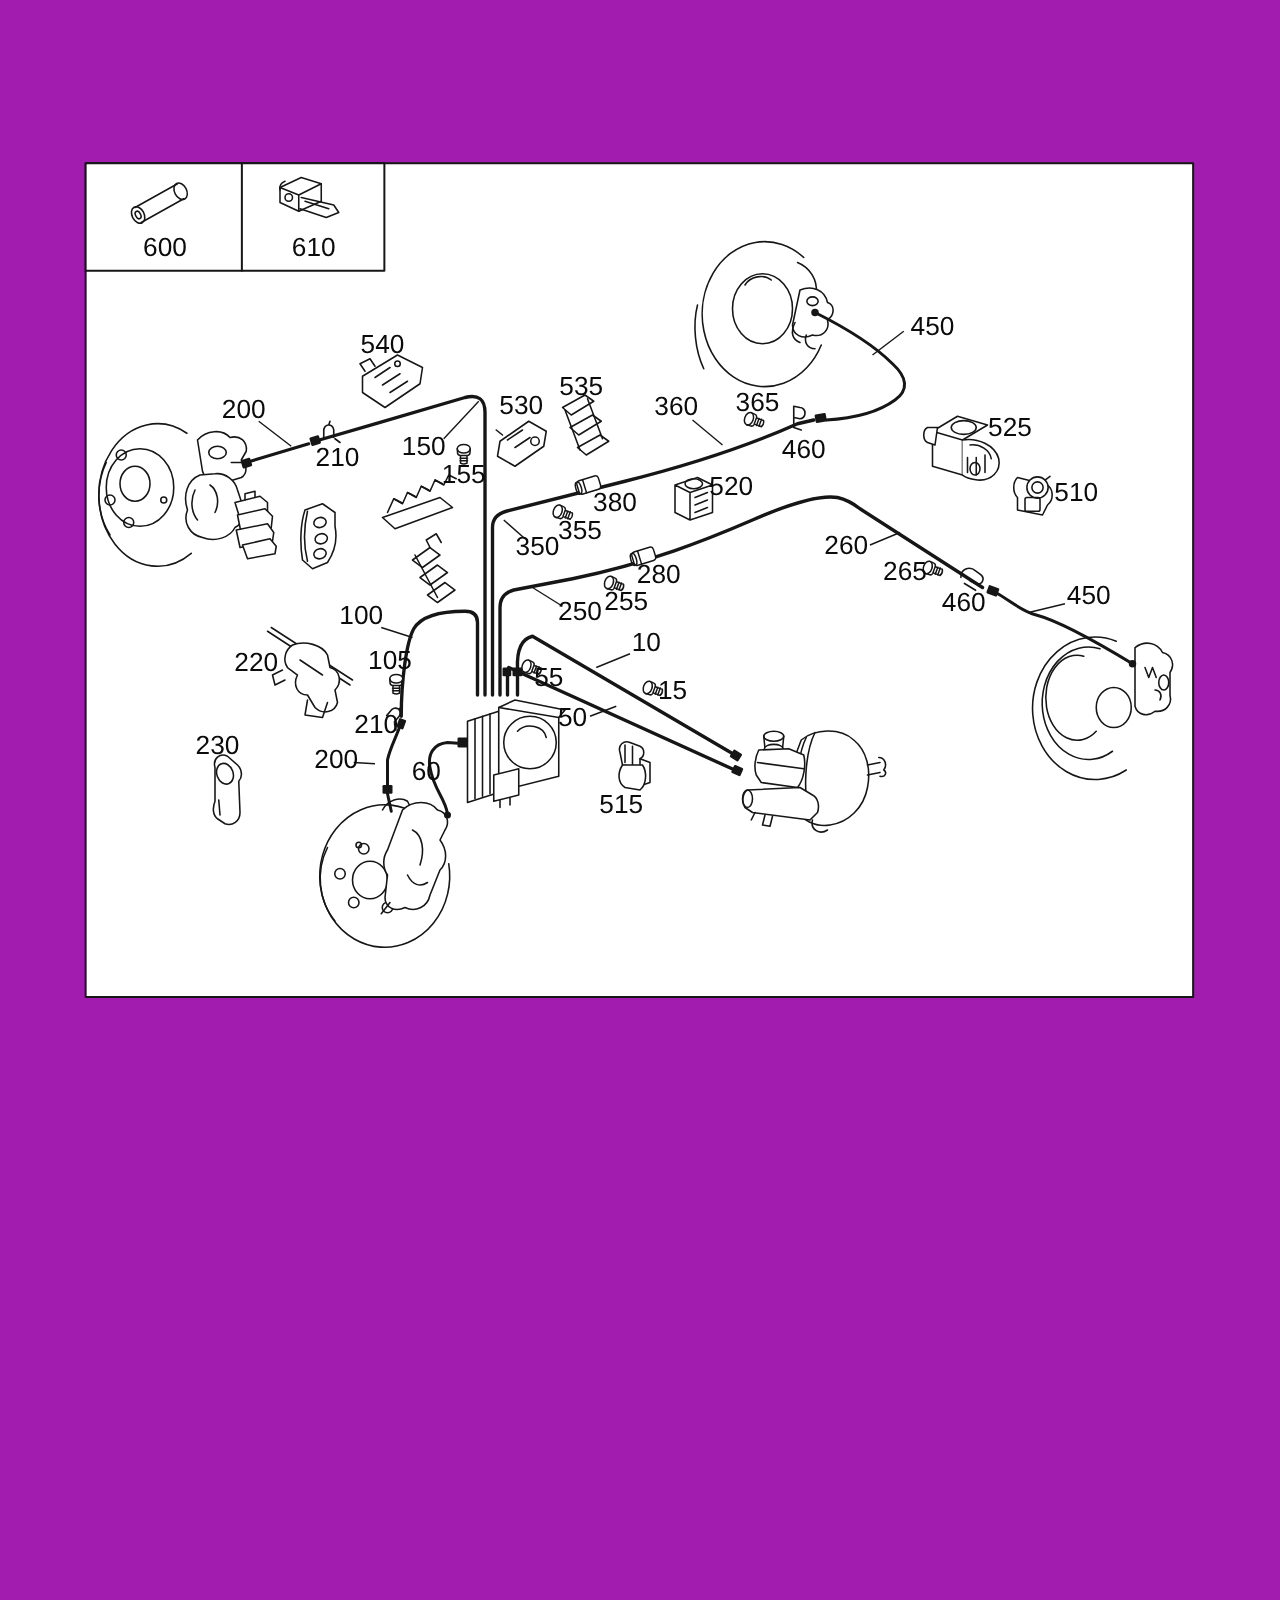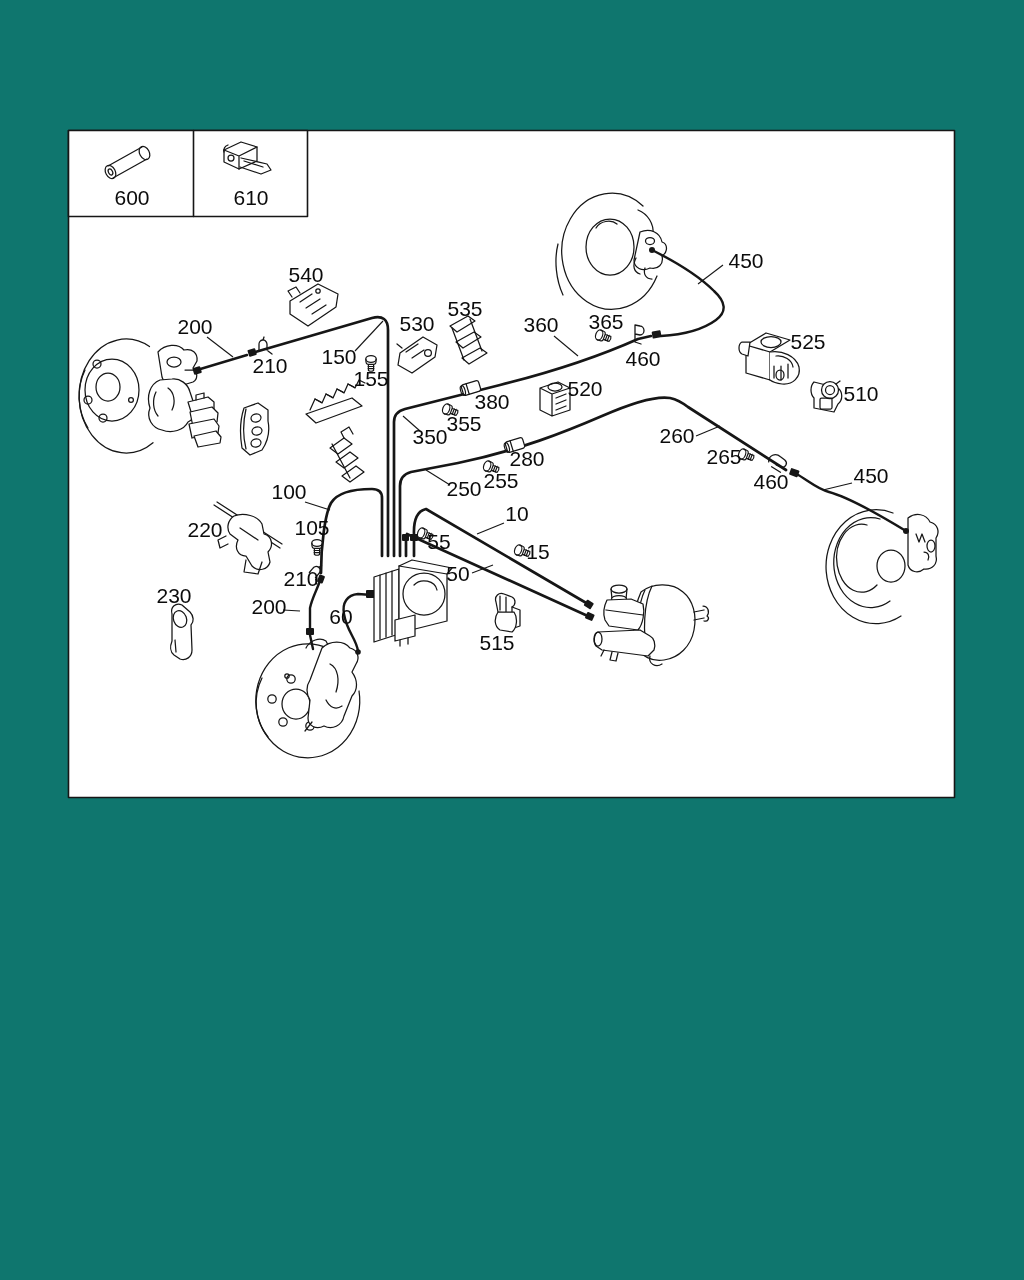--- a/index.html
+++ b/index.html
@@ -1,16 +1,16 @@
 <!DOCTYPE html>
 <html><head>
 <meta charset="utf-8">
 <style>
   html,body{margin:0;padding:0;background:#ffffff;}
-  .stage{position:relative;width:1024px;height:1280px;background:#0f766e;overflow:hidden;
+  .stage{position:relative;width:1024px;height:1280px;background:#a21caf;overflow:hidden;
          font-family:"Liberation Sans", sans-serif;}
   svg{position:absolute;left:0;top:0;}
   .ink{stroke:#161616;fill:none;stroke-linecap:round;stroke-linejoin:round;}
   .thin{stroke-width:1.25;}
   .pipe{stroke-width:2.7;}
   .hose{stroke-width:2.4;}
   .leader{stroke:#161616;stroke-width:1.1;}
   .callout{font-family:"Liberation Sans", sans-serif;font-size:21px;fill:#0b0b0b;}
   .whitefill{fill:#ffffff;}
 </style>

